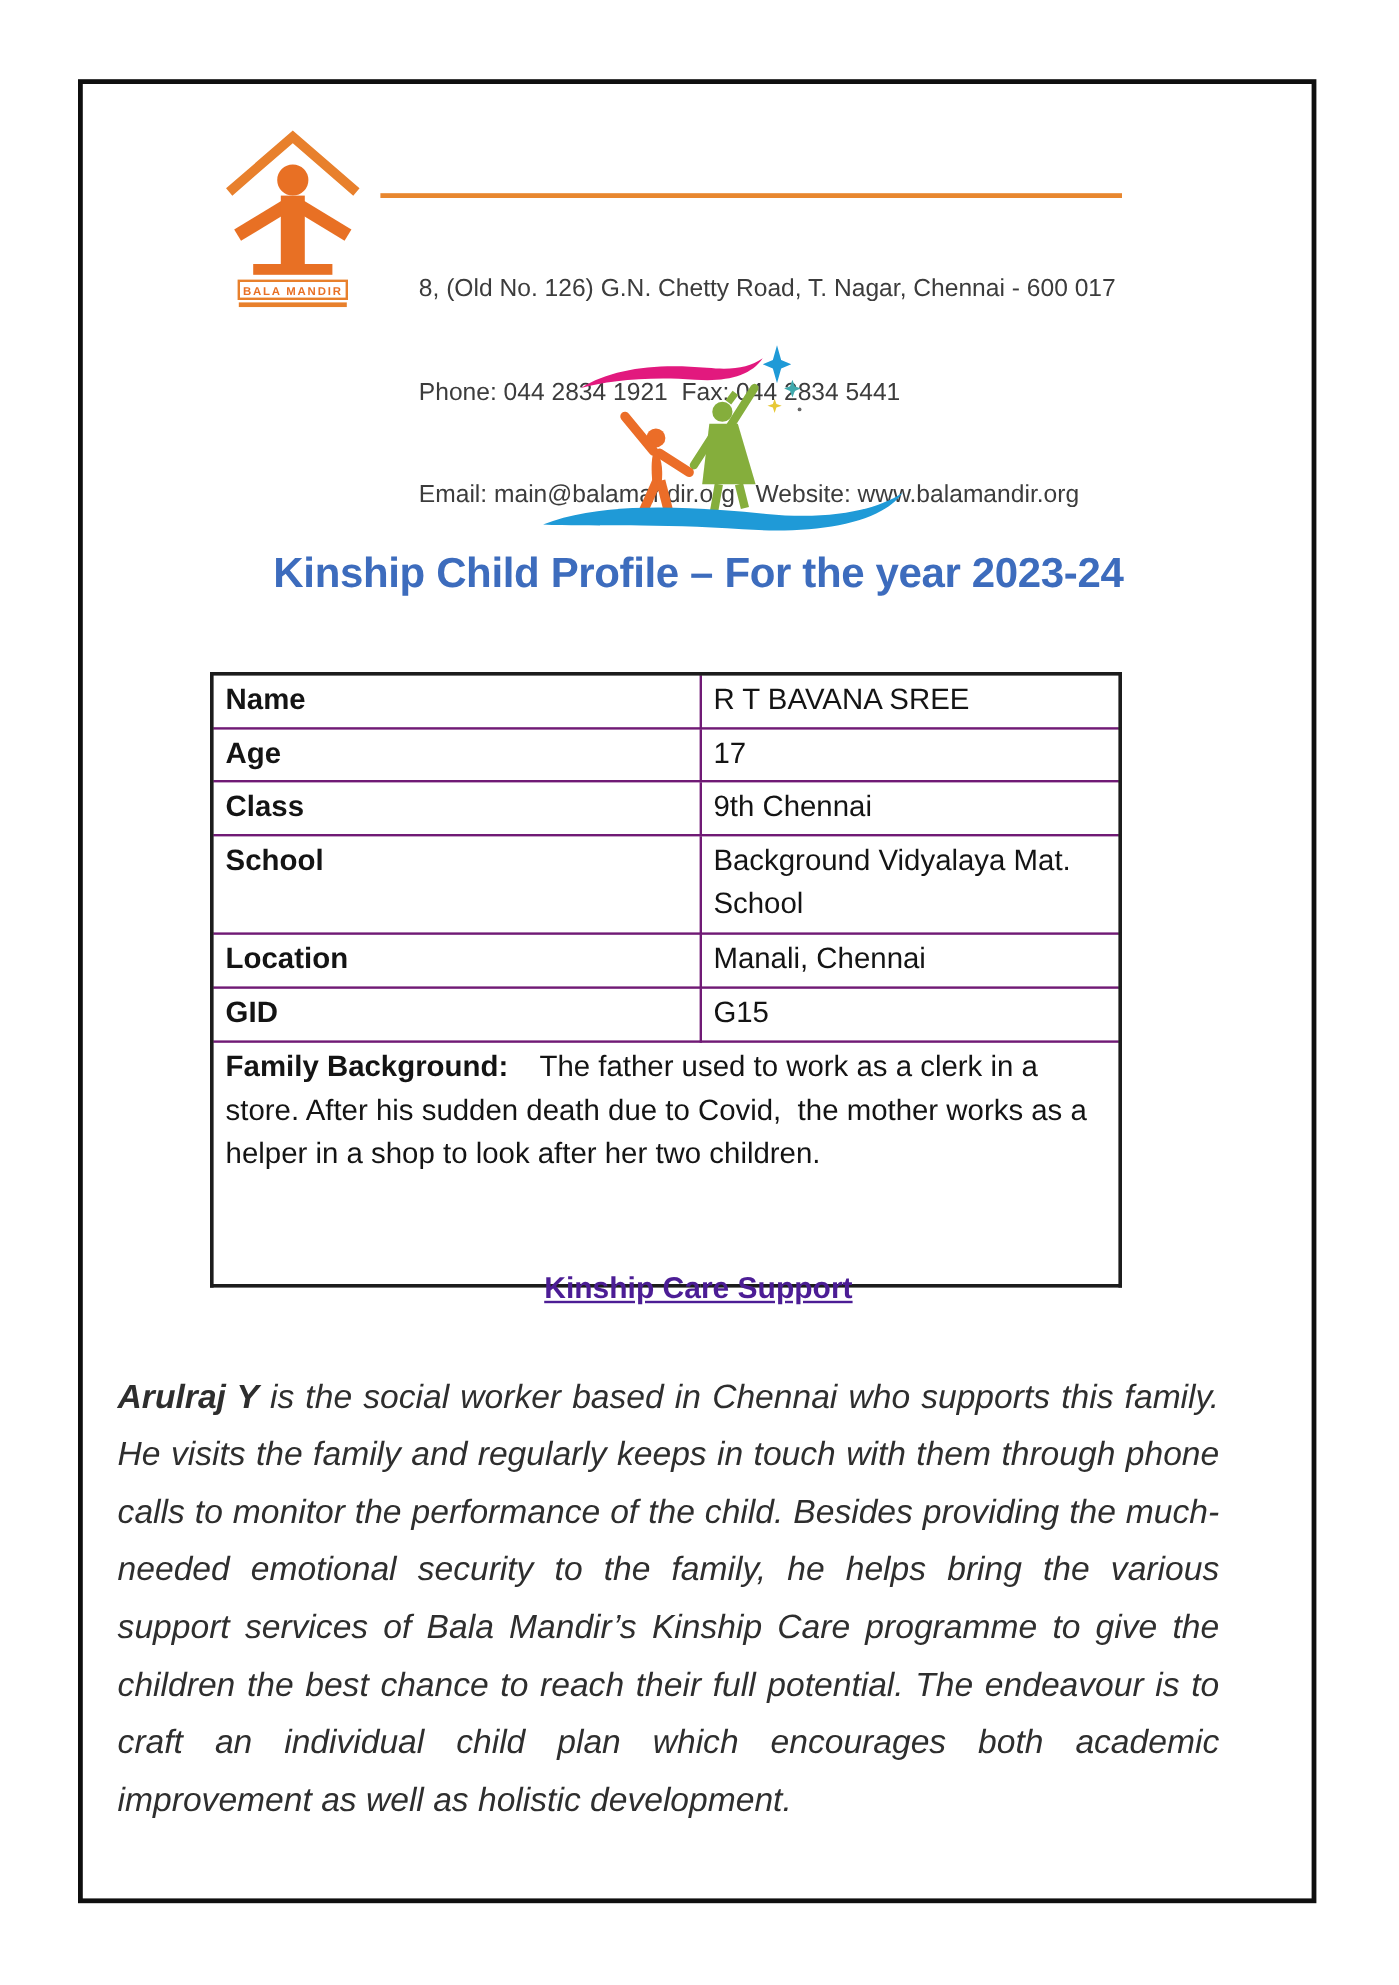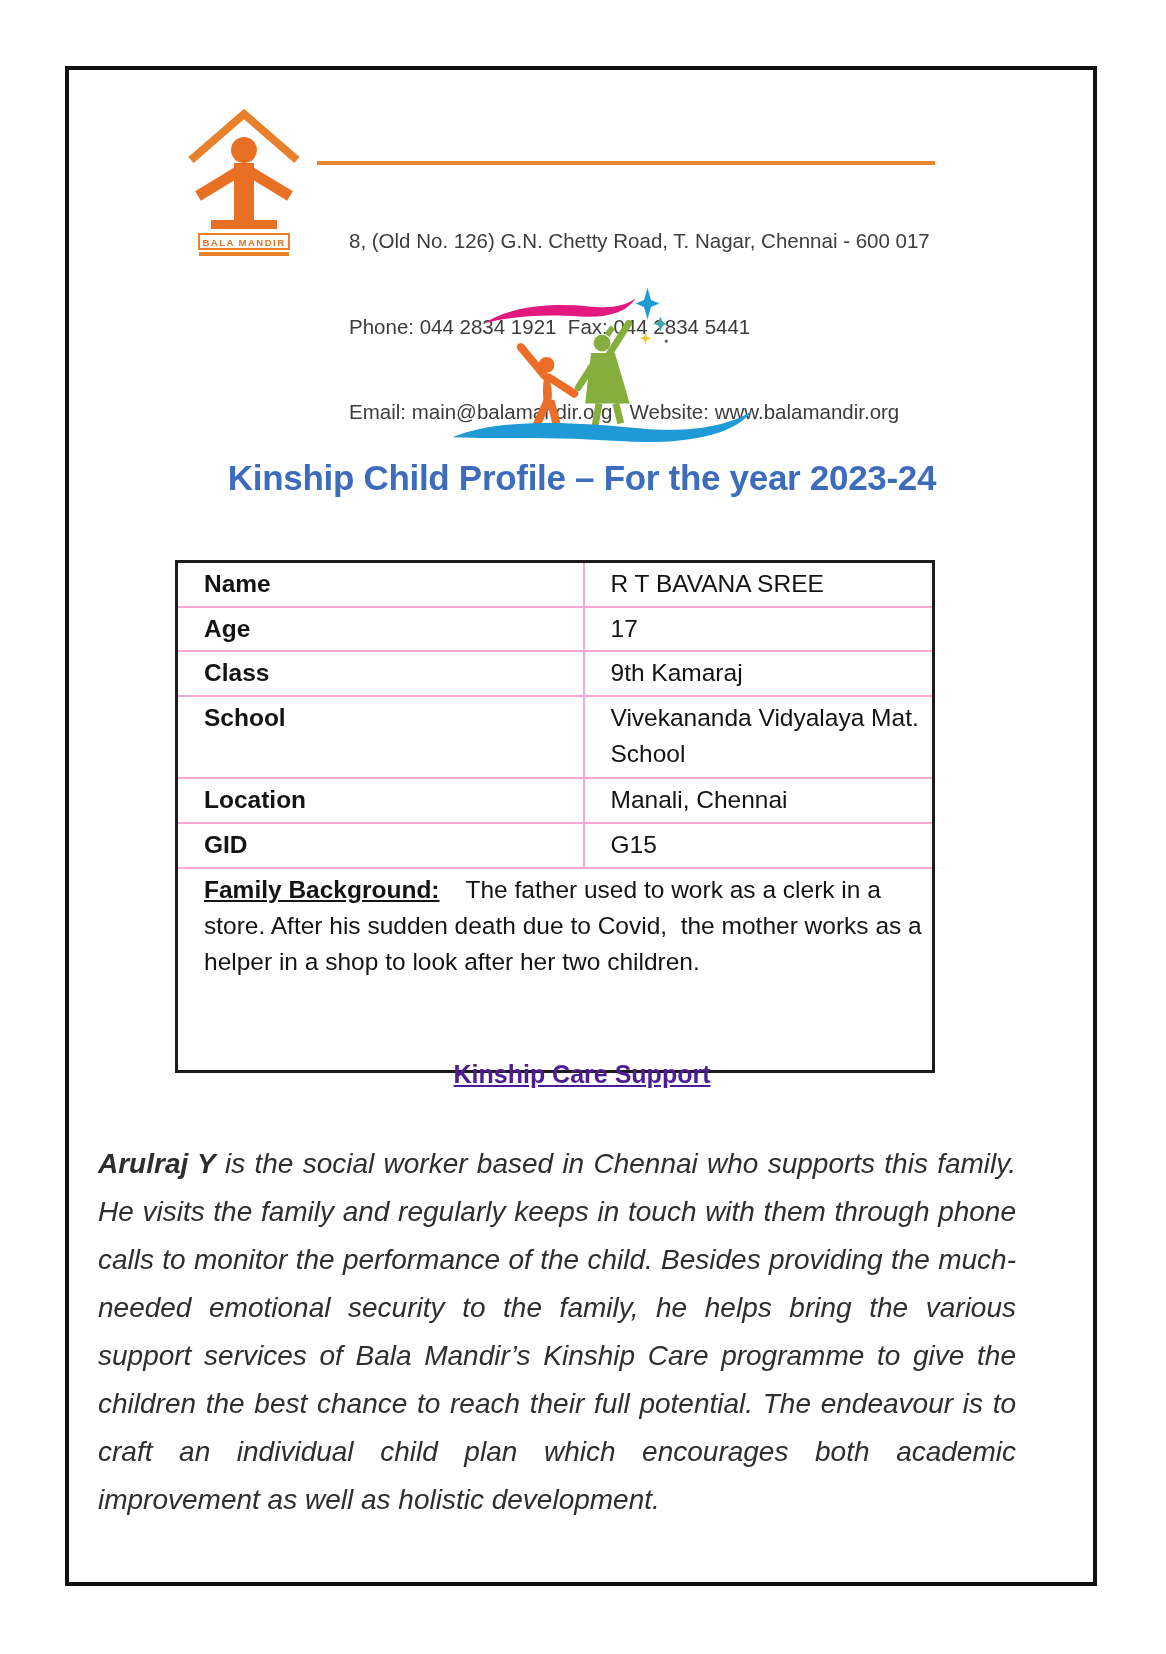--- a/index.html
+++ b/index.html
@@ -27,27 +27,27 @@
   .doc-title{
     position:absolute;left:67px;top:458px;width:1030px;text-align:center;
     font-size:35px;font-weight:bold;color:#3D6CBD;letter-spacing:-0.3px;
   }
   
   .profile-table{
     position:absolute;left:175px;top:560px;width:760px;border-collapse:collapse;
     border:3px solid #1c1c1c;font-size:24.5px;color:#141414;table-layout:fixed;
   }
   .profile-table td{
-    border:2px solid #f9a8d4;padding:3px 10px 2px 26px;vertical-align:top;
+    border:2px solid #701a75;padding:3px 10px 2px 10px;vertical-align:top;
     overflow:hidden;line-height:36px;
   }
   .profile-table td.lbl{font-weight:bold;}
   .r38{height:38px;} .r37{height:37px;} .r75{height:75px;}
   .fb-cell{height:196px;line-height:37px;white-space:pre-wrap;}
-  .fb-label{font-weight:bold;text-decoration:underline;margin-right:26px;margin-top:36px;}
+  .fb-label{font-weight:bold;margin-right:26px;margin-top:36px;}
   
   .support-heading{
     position:absolute;left:67px;top:1060px;width:1030px;text-align:center;
     font-size:25px;font-weight:bold;text-decoration:underline;color:#4c1d95;
   }
   .support-para{
     position:absolute;left:98px;top:1112px;width:918px;
     font-style:italic;font-size:28px;line-height:48px;color:#2e2e2e;
     text-align:justify;
   }
@@ -121,25 +121,25 @@
       <tr>
         <td class="lbl r38">Name</td>
         <td class="val r38">R T BAVANA SREE</td>
       </tr>
       <tr>
         <td class="lbl r37">Age</td>
         <td class="val r37">17</td>
       </tr>
       <tr>
         <td class="lbl r38">Class</td>
-        <td class="val r38">9th Kamaraj</td>
+        <td class="val r38">9th Chennai</td>
       </tr>
       <tr>
         <td class="lbl r75">School</td>
-        <td class="val r75">Vivekananda Vidyalaya Mat. School</td>
+        <td class="val r75">Background Vidyalaya Mat. School</td>
       </tr>
       <tr>
         <td class="lbl r38">Location</td>
         <td class="val r38">Manali, Chennai</td>
       </tr>
       <tr>
         <td class="lbl r38">GID</td>
         <td class="val r38">G15</td>
       </tr>
       <tr>

